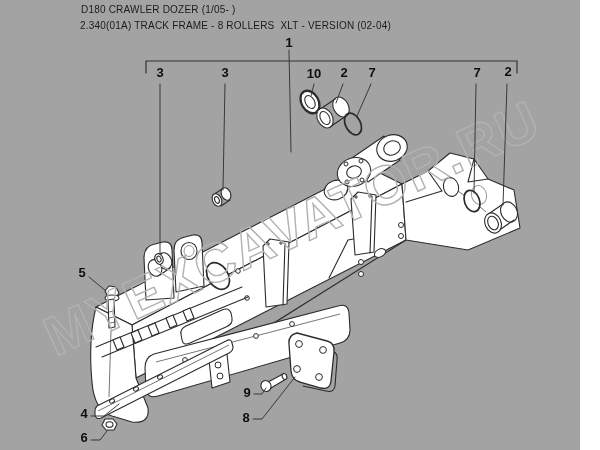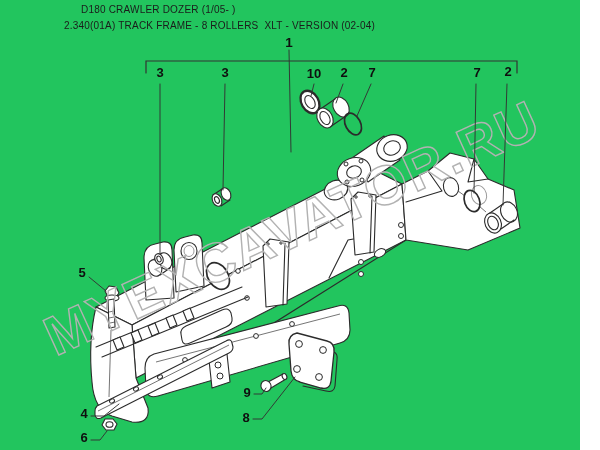--- a/index.html
+++ b/index.html
@@ -1,20 +1,20 @@
 <!DOCTYPE html>
 <html><head>
 <meta charset="utf-8">
 <style>
   html,body{margin:0;padding:0;background:#fff;}
-  .page{position:relative;width:580px;height:450px;background:#22c55e;overflow:hidden;
+  .page{position:relative;width:580px;height:450px;background:#a3a3a3;overflow:hidden;
         font-family:"Liberation Sans", sans-serif;}
   .hdr{position:absolute;font-size:10px;color:#1b1b1b;letter-spacing:.2px;white-space:pre;}
   .hdr1{left:81px;top:4px;}
-  .hdr2{left:64px;top:20px;}
+  .hdr2{left:80px;top:20px;}
   svg{position:absolute;left:0;top:0;}
   .ln{fill:none;stroke:#2b2b2b;stroke-width:1.1;stroke-linejoin:round;stroke-linecap:round;}
   .fw{fill:#ffffff;stroke:#2b2b2b;stroke-width:1.1;stroke-linejoin:round;}
   .thick{stroke-width:1.7;}
   .seal{stroke-width:2.3;}
   .ghost{fill:none;stroke:#9a9a9a;stroke-width:1;}
   .thin{fill:none;stroke:#3a3a3a;stroke-width:.7;}
   .ld{fill:none;stroke:#333;stroke-width:.95;stroke-linecap:round;}
   .hole{fill:#ffffff;stroke:#2b2b2b;stroke-width:1;}
   .callout{font:bold 13px "Liberation Sans",sans-serif;fill:#0f0f0f;text-anchor:middle;}

